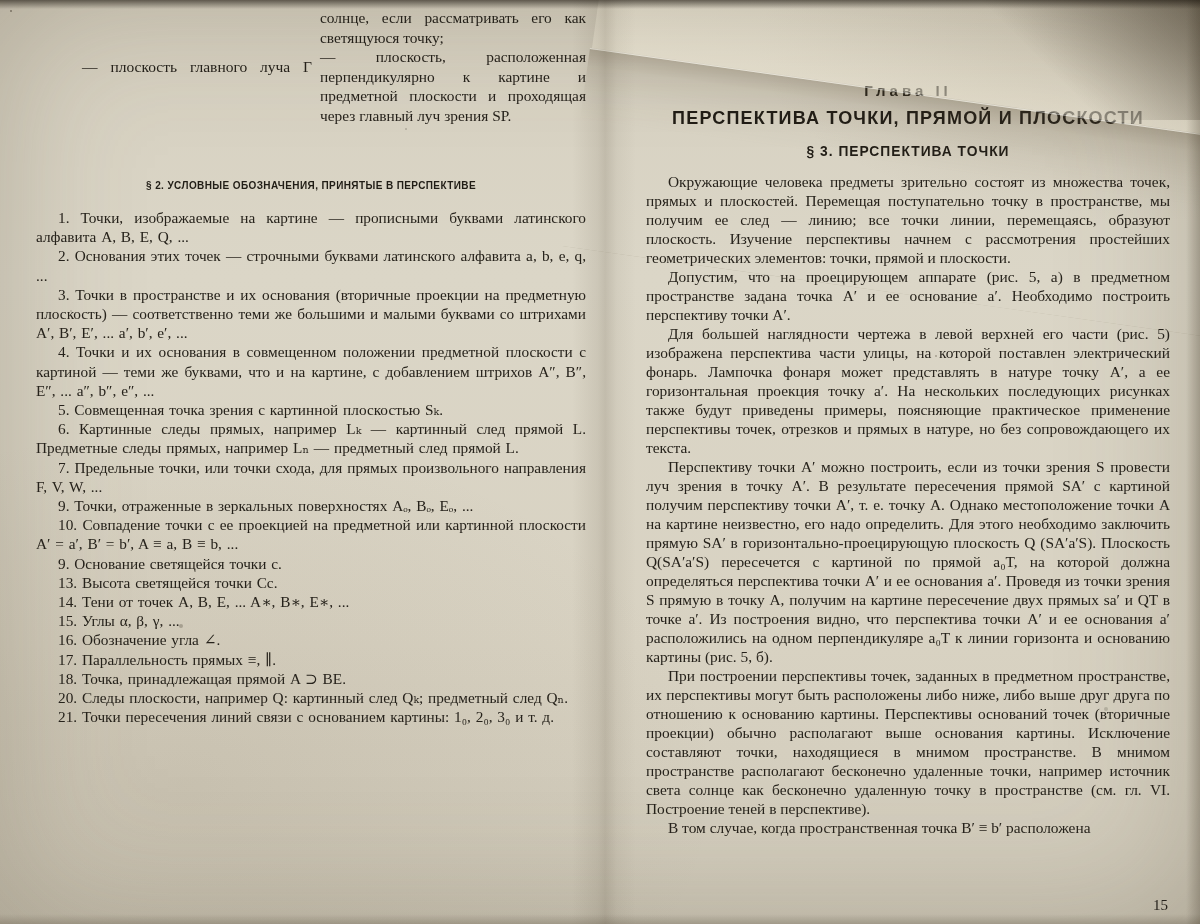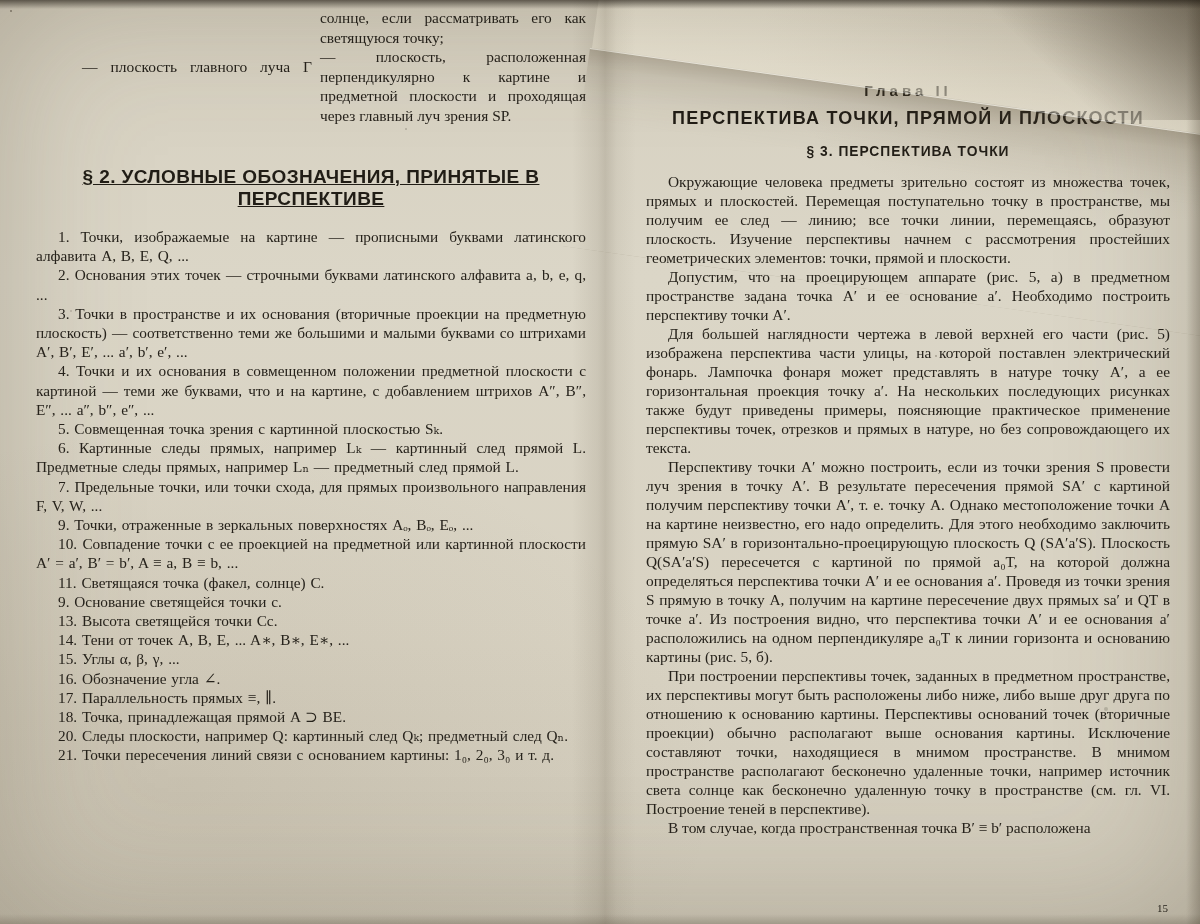--- a/index.html
+++ b/index.html
@@ -47,41 +47,41 @@
   .page-left  { left:0;    width:600px; padding:6px 14px 0 36px; }
   .page-right { left:600px; width:600px; padding:0 30px 0 46px; }
 
   
   .intro { position:relative; height:150px; }
   .intro-left { position:absolute; left:2px; top:52px; width:262px;
     font-size:15.5px; word-spacing:9px;margin-left:44px; }
   .intro-right { position:absolute; left:284px; top:2px; width:266px;
     font-size:15.4px; line-height:19.6px; text-align:justify; }
 
-  .heading-left { margin-top:10px; text-align:center;
+  .heading-left { margin-top:24px; text-align:center;
     font-family:"Liberation Sans","DejaVu Sans",sans-serif; font-weight:700;
-    font-size:19px; letter-spacing:0.4px; color:#211d16;text-decoration:underline; }
+    font-size:10px; letter-spacing:0.4px; color:#211d16; }
 
   .list { margin-top:17px; }
   .list-item { font-size:15.3px; line-height:19.2px; text-align:justify;
     text-indent:22px; word-spacing:1px; }
 
   
   .chapter-label { margin-top:82px; text-align:center;
     font-family:"Liberation Sans","DejaVu Sans",sans-serif; font-weight:700;
     font-size:15px; letter-spacing:4px; color:#221e16; }
   .chapter-title { margin-top:9px; text-align:center;
     font-family:"Liberation Sans","DejaVu Sans",sans-serif; font-weight:700;
     font-size:18px; letter-spacing:1.2px; color:#1f1b14; }
   .section-heading-right { margin-top:15px; text-align:center;
     font-family:"Liberation Sans","DejaVu Sans",sans-serif; font-weight:700;
     font-size:13.8px; letter-spacing:1px; color:#211d16; }
   .body-text { margin-top:13px; }
   .para { font-size:15.4px; line-height:19px; text-align:justify; text-indent:22px; }
-  .page-number { position:absolute; right:32px; bottom:10px; font-size:11px; color:#26221b; }
+  .page-number { position:absolute; right:32px; bottom:10px; font-size:15px; color:#26221b; }
 </style>
 </head>
 <body>
 
 <div class="scan">
 
   <div class="fold-lit"></div>
   <div class="fold-band"></div>
   <div class="corner-dark"></div>
   <div class="top-edge"></div>
@@ -105,21 +105,20 @@
     <div class="list">
       <div class="list-item">1. Точки, изображаемые на картине — прописными буквами латинского алфавита A, B, E, Q, ...</div>
       <div class="list-item">2. Основания этих точек — строчными буквами латинского алфавита a, b, e, q, ...</div>
       <div class="list-item">3. Точки в пространстве и их основания (вторичные проекции на предметную плоскость) — соответственно теми же большими и малыми буквами со штрихами A′, B′, E′, ... a′, b′, e′, ...</div>
       <div class="list-item">4. Точки и их основания в совмещенном положении предметной плоскости с картиной — теми же буквами, что и на картине, с добавлением штрихов A″, B″, E″, ... a″, b″, e″, ...</div>
       <div class="list-item">5. Совмещенная точка зрения с картинной плоскостью Sₖ.</div>
       <div class="list-item">6. Картинные следы прямых, например Lₖ — картинный след прямой L. Предметные следы прямых, например Lₙ — предметный след прямой L.</div>
       <div class="list-item">7. Предельные точки, или точки схода, для прямых произвольного направления F, V, W, ...</div>
       <div class="list-item">9. Точки, отраженные в зеркальных поверхностях Aₒ, Bₒ, Eₒ, ...</div>
       <div class="list-item">10. Совпадение точки с ее проекцией на предметной или картинной плоскости A′ = a′, B′ = b′, A ≡ a, B ≡ b, ...</div>
-      <div class="list-item">11. Светящаяся точка (факел, солнце) C.</div>
       <div class="list-item">9. Основание светящейся точки c.</div>
       <div class="list-item">13. Высота светящейся точки Cc.</div>
       <div class="list-item">14. Тени от точек A, B, E, ... A∗, B∗, E∗, ...</div>
       <div class="list-item">15. Углы α, β, γ, ...</div>
       <div class="list-item">16. Обозначение угла ∠.</div>
       <div class="list-item">17. Параллельность прямых ≡, ∥.</div>
       <div class="list-item">18. Точка, принадлежащая прямой A ⊃ BE.</div>
       <div class="list-item">20. Следы плоскости, например Q: картинный след Qₖ; предметный след Qₙ.</div>
       <div class="list-item">21. Точки пересечения линий связи с основанием картины: 1₀, 2₀, 3₀ и т. д.</div>
     </div>

